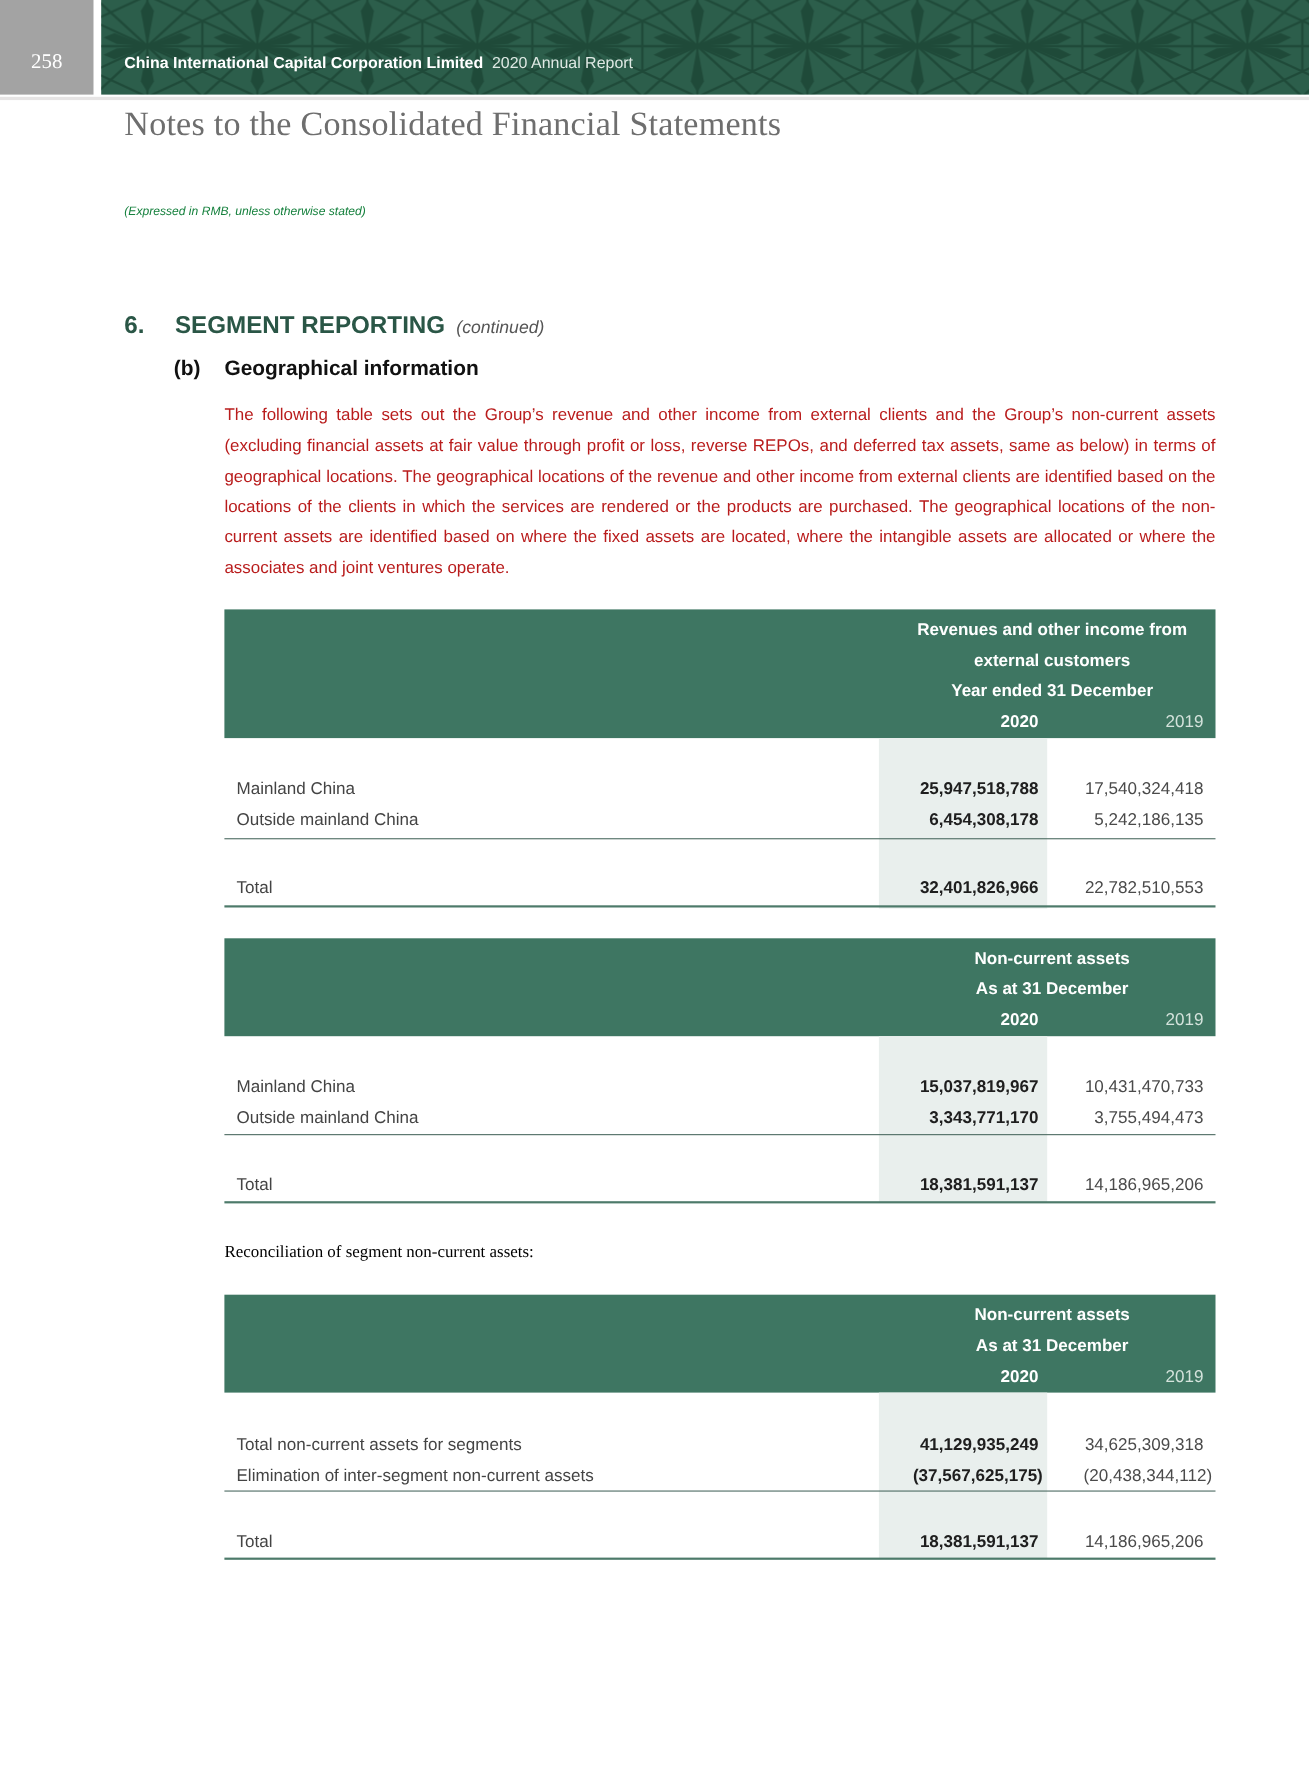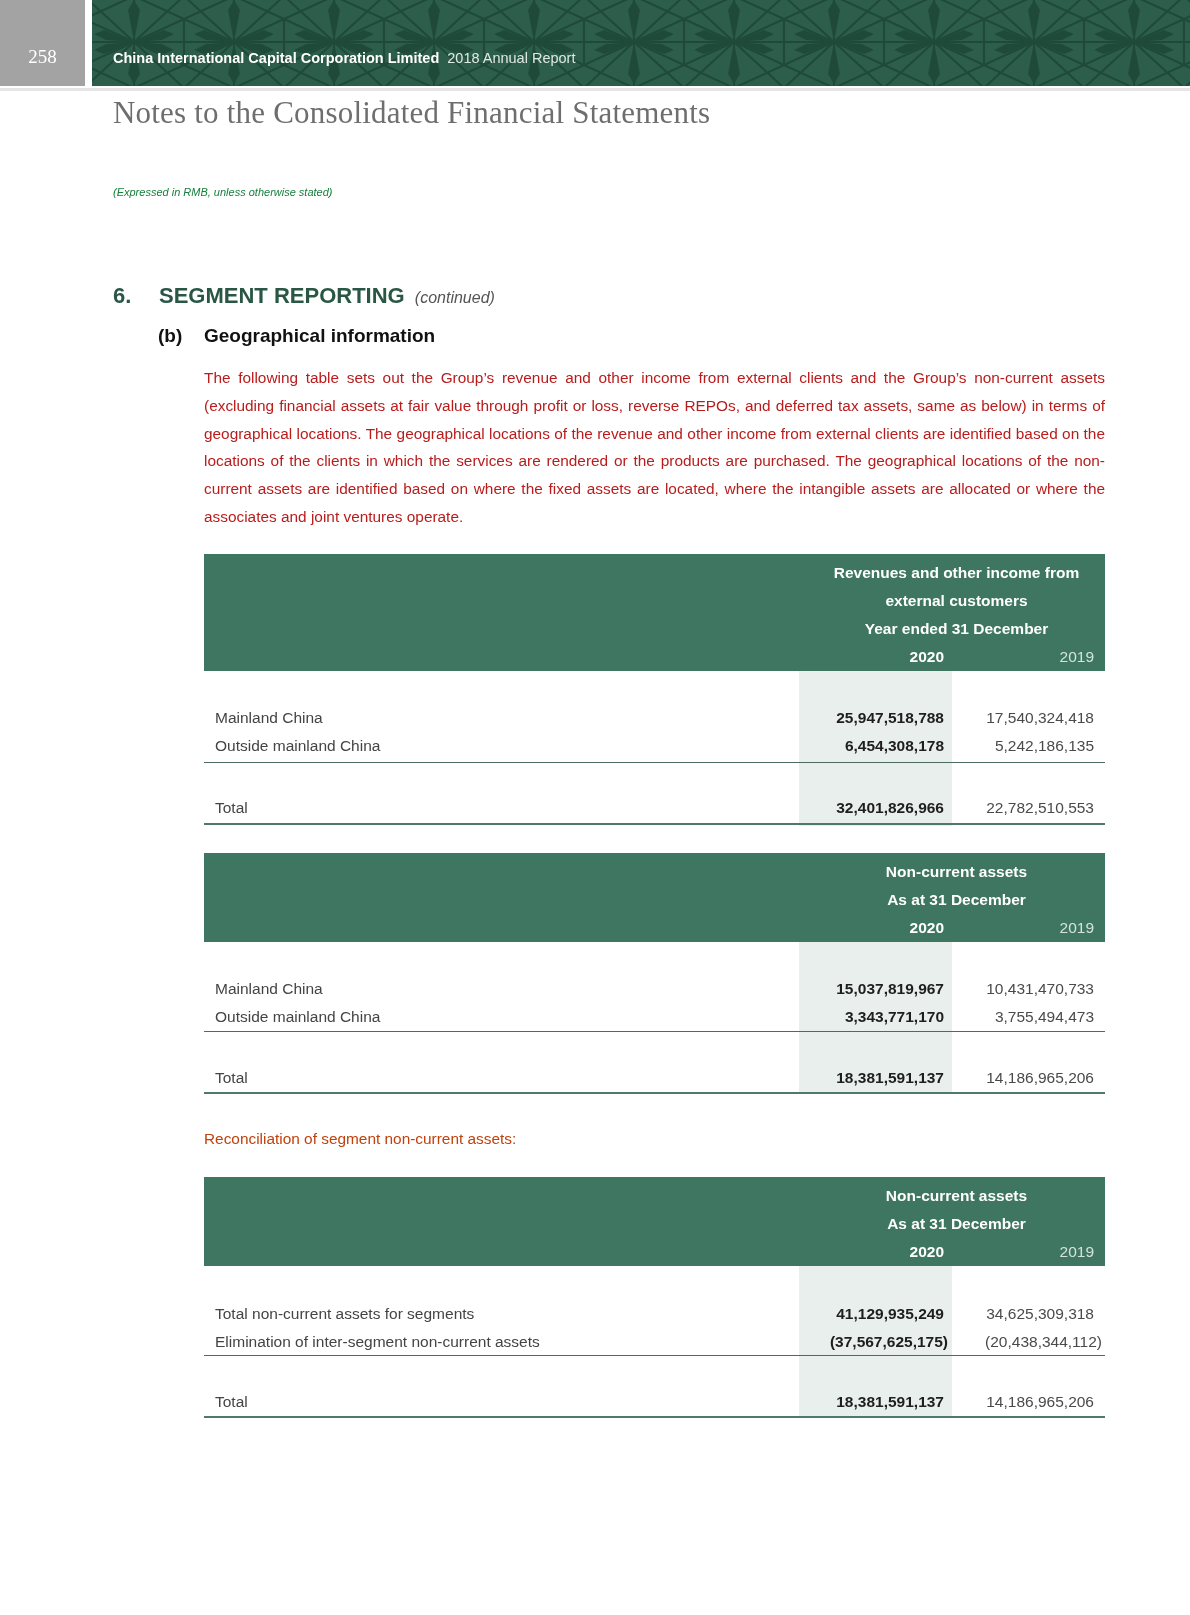--- a/index.html
+++ b/index.html
@@ -45,21 +45,21 @@
   .shade { position: absolute; left: 595px; width: 153px; top: 0; background: #e9efed; }
   .row { position: absolute; left: 0; width: 901px; height: 24px; font-family: "Liberation Sans", sans-serif; font-size: 15.5px; }
   .row .lab { position: absolute; left: 11px; top: 0; color: #444; white-space: nowrap; }
   .row .v20 { position: absolute; left: 595px; width: 145px; text-align: right; font-weight: bold; color: #1e1e1e; }
   .row .v19 { position: absolute; left: 750px; width: 140px; text-align: right; color: #4a4a4a; }
   .row .v20.neg { width: 150px; left: 594px; }
   .row .v19.neg { width: 146px; left: 752px; }
   .rule { position: absolute; left: 0; width: 901px; height: 1px; background: #4d6b62; }
   .rule.total { height: 2px; background: #4d7a6a; }
 
-  .recon { position: absolute; left: 204px; top: 1130px; font-family: Liberation Sans, sans-serif; font-size: 15.4px; color: #c2410c; }
+  .recon { position: absolute; left: 204px; top: 1130px; font-family: Liberation Serif, serif; font-size: 15.4px; color: #000000; }
 </style>
 </head>
 <body>
 
 <div class="hdr">
   <div class="pg-box">
     <div class="pg-num">258</div>
   </div>
   <div class="band">
     <svg width="1100" height="86" xmlns="http://www.w3.org/2000/svg">
@@ -82,21 +82,21 @@
             <polygon points="50,46 20,34 10,38 22,44"></polygon>
             <polygon points="50,46 80,34 90,38 78,44"></polygon>
             <polygon points="50,46 20,58 10,54 22,48"></polygon>
             <polygon points="50,46 80,58 90,54 78,48"></polygon>
           </g>
         </pattern>
       </defs>
       <rect width="1100" height="86" fill="url(#asa)"></rect>
     </svg>
     <div class="band-text">
-      <span class="co">China International Capital Corporation Limited</span><span class="rep">2018 Annual Report</span>
+      <span class="co">China International Capital Corporation Limited</span><span class="rep">2020 Annual Report</span>
     </div>
   </div>
   <div class="hdr-rule"></div>
 </div>
 
 <div class="page-title">Notes to the Consolidated Financial Statements</div>
 <div class="expressed">(Expressed in RMB, unless otherwise stated)</div>
 
 <div class="sec">
   <span class="num">6.</span><span>SEGMENT REPORTING</span>

